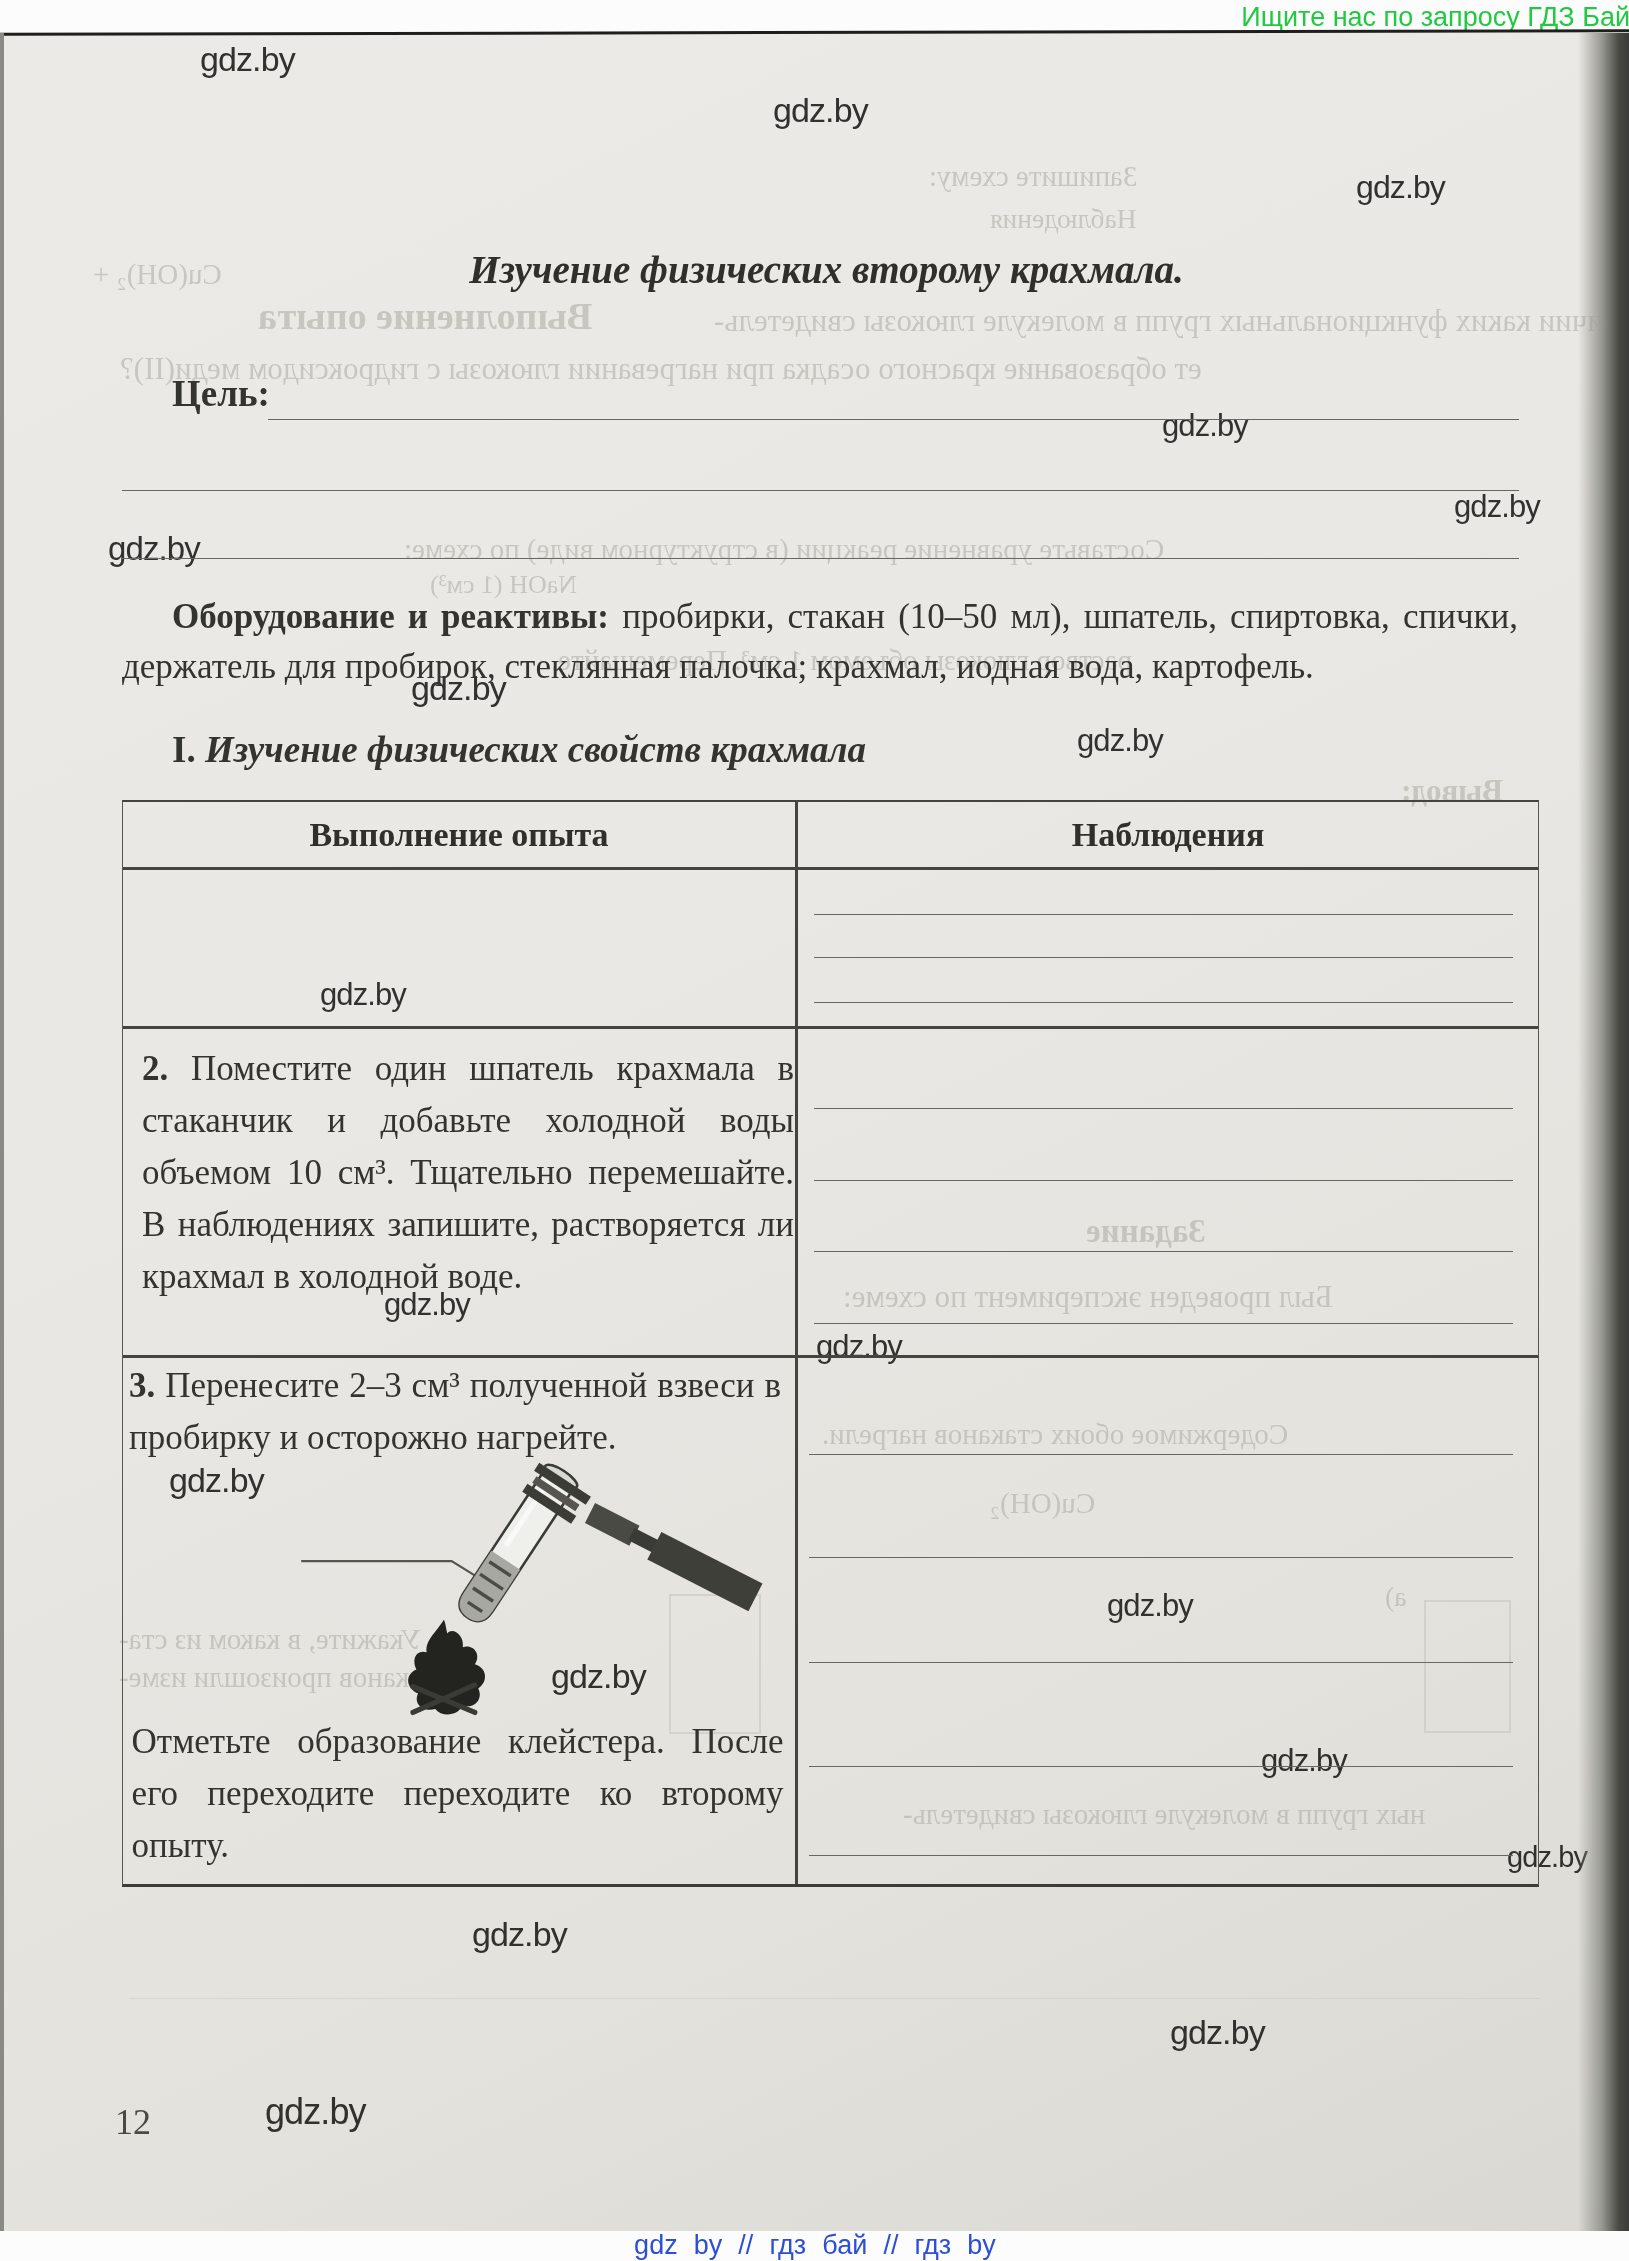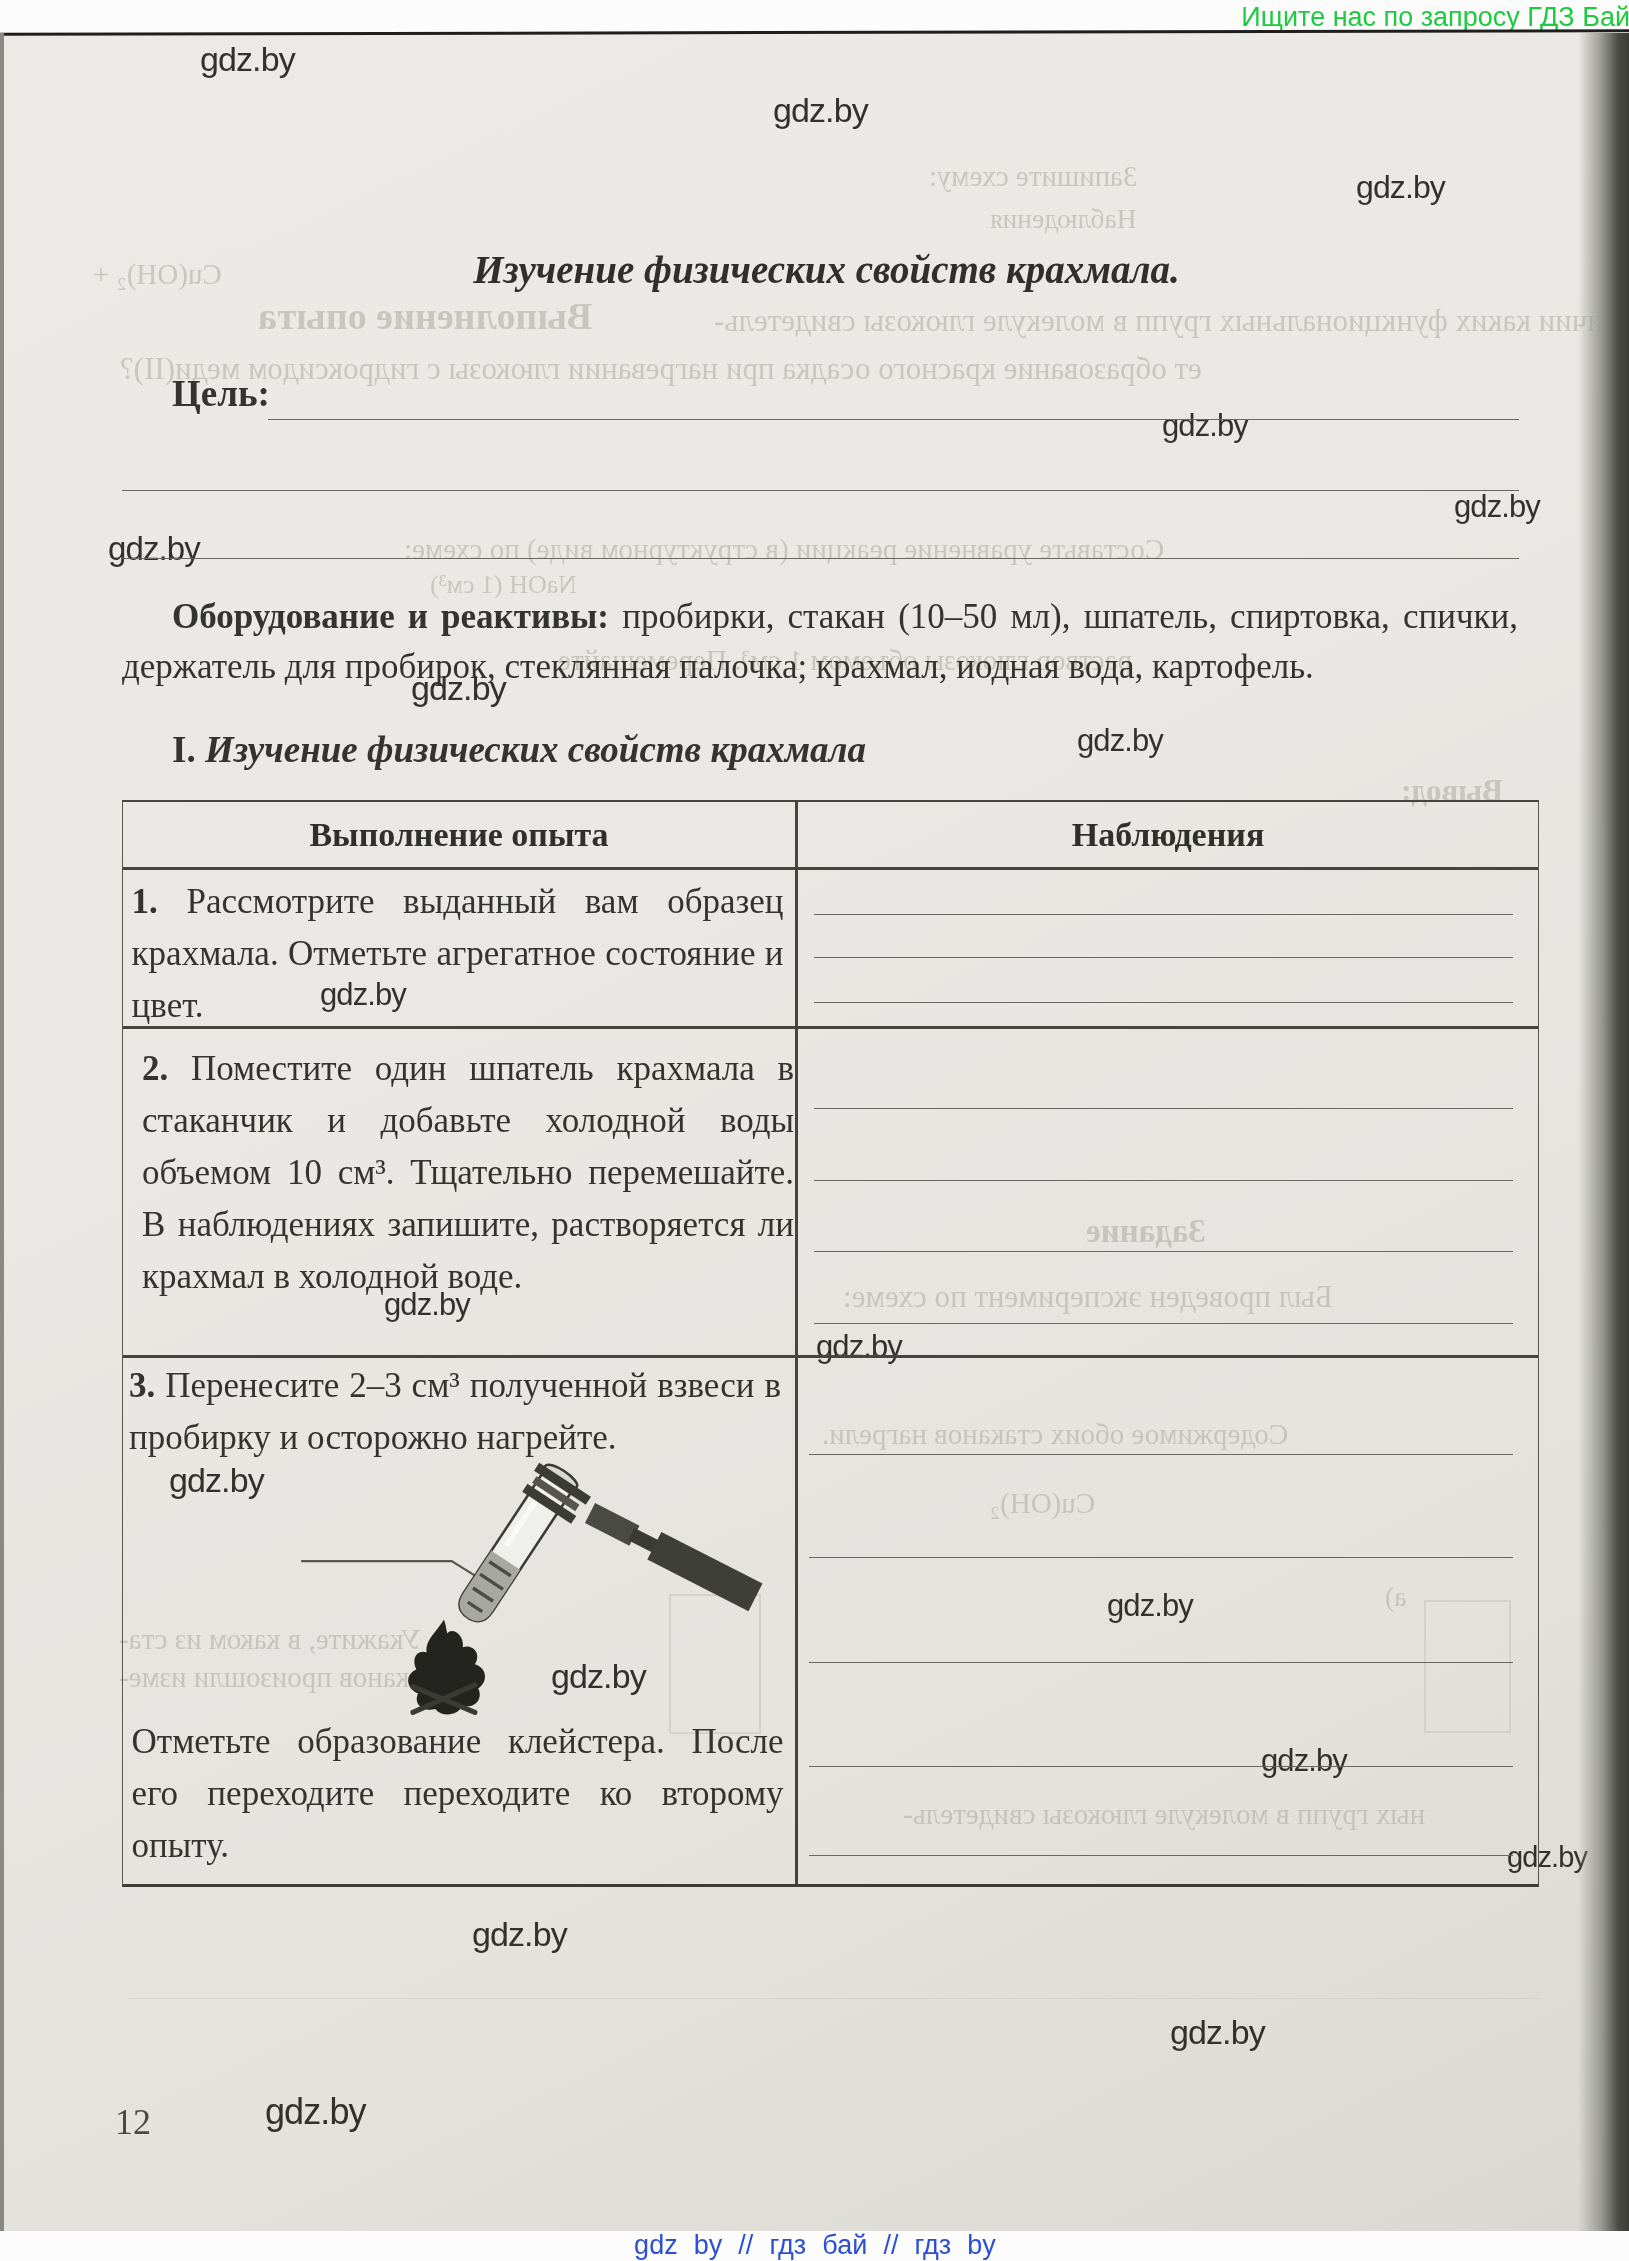--- a/index.html
+++ b/index.html
@@ -94,21 +94,21 @@
   <div class="wm" style="left:169px;top:1461px;">gdz.by</div>
   <div class="wm" style="left:551px;top:1657px;">gdz.by</div>
   <div class="wm" style="left:1107px;top:1588px;font-size:31px;">gdz.by</div>
   <div class="wm" style="left:1261px;top:1743px;font-size:31px;">gdz.by</div>
   <div class="wm" style="left:1507px;top:1841px;font-size:29px;">gdz.by</div>
   <div class="wm" style="left:472px;top:1915px;">gdz.by</div>
   <div class="wm" style="left:1170px;top:2013px;">gdz.by</div>
   <div class="wm" style="left:265px;top:2091px;font-size:36px;">gdz.by</div>
 
   <div class="h-sub">
-    <span>Изучение физических свойств крахмала.</span><br>
+    <span>Изучение физических второму крахмала.</span><br>
   </div>
 
   <div class="goal">Цель:</div>
   <div class="aline" style="left:268px;top:419px;width:1251px;"></div>
   <div class="aline" style="left:122px;top:490px;width:1397px;"></div>
   <div class="aline" style="left:122px;top:558px;width:1397px;"></div>
 
   <div class="para" style="left:122px;top:592px;width:1396px;text-indent:50px;">
     <span class="num">Оборудование и реактивы:</span><span> пробирки, стакан (10–50 мл), шпатель, спиртовка, спички, держатель для пробирок, стеклянная палочка; крахмал, иодная вода, картофель.</span>
   </div>
@@ -118,23 +118,20 @@
   </div>
 
   <div class="tbl">
     <div class="vdiv"></div>
     <div class="hline" style="top:65px;"></div>
     <div class="hline" style="top:224px;"></div>
     <div class="hline" style="top:553px;"></div>
     <div class="hdr" style="left:0;width:672px;">Выполнение опыта</div>
     <div class="hdr" style="left:675px;right:0;">Наблюдения</div>
 
-    <div class="celltext" style="left:8.6px;top:74px;width:652px;">
-      <span class="num">1.</span><span> Рассмотрите выданный вам образец крахмала. Отметьте агрегатное состояние и цвет.</span>
-    </div>
 
     <div class="celltext" style="left:19px;top:241px;width:652px;">
       <span class="num">2.</span><span> Поместите один шпатель крахмала в стаканчик и добавьте холодной воды объемом 10 см³. Тщательно перемешайте. В наблюдениях запишите, растворяется ли крахмал в холодной воде.</span>
     </div>
 
     <div class="celltext" style="left:6px;top:558px;width:652px;">
       <span class="num">3.</span><span> Перенесите 2–3 см³ полученной взвеси в пробирку и осторожно нагрейте.</span>
     </div>
     <div class="celltext" style="left:8.6px;top:914px;width:652px;">Отметьте образование клейстера. После его переходите переходите ко второму опыту.</div>
   </div>

